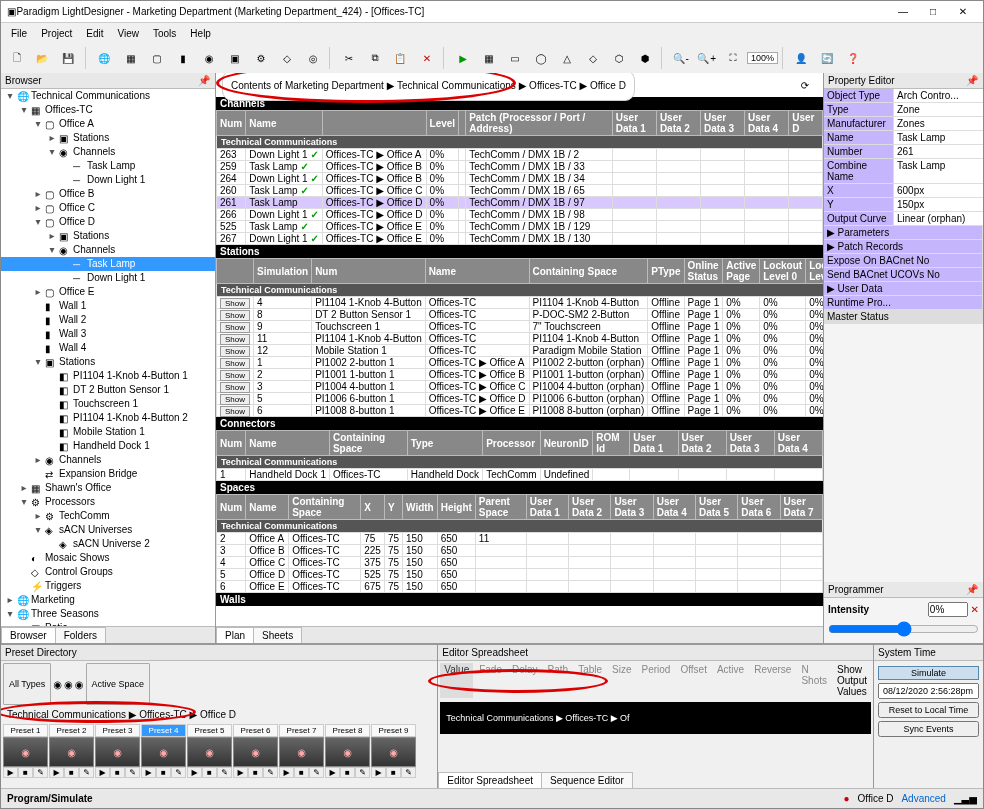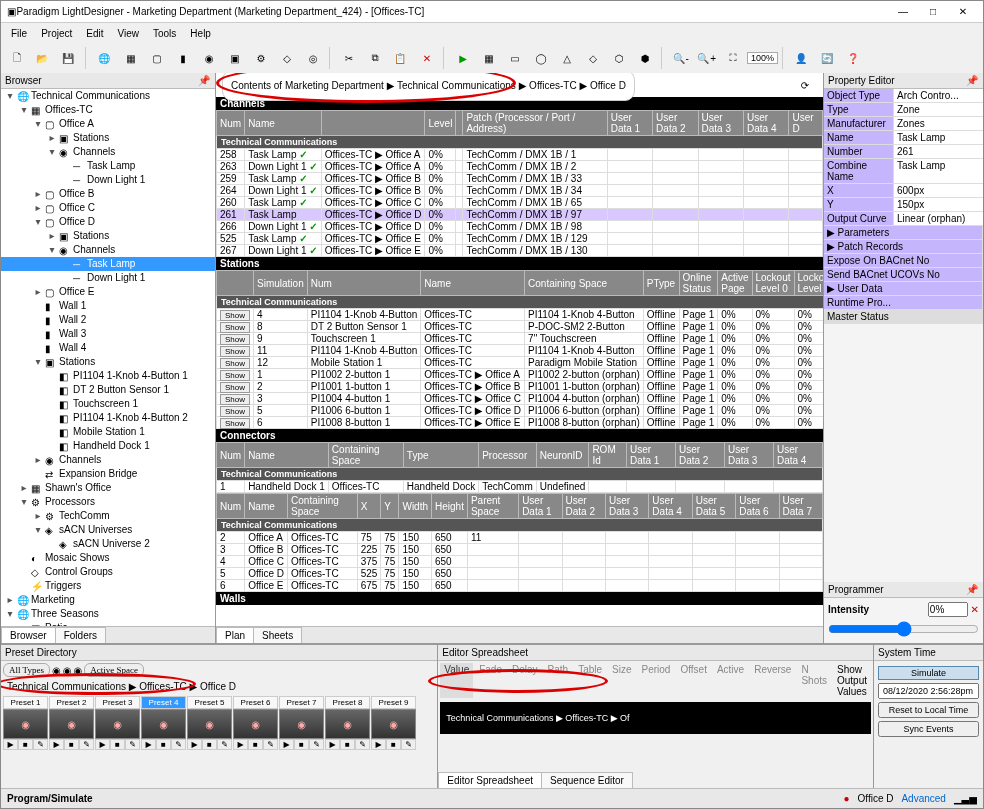--- a/index.html
+++ b/index.html
@@ -25,37 +25,37 @@
 .tab{padding:2px 8px;border:1px solid #bbb;border-bottom:none;background:#f8f8f8;margin-right:-1px;font-size:10px;}
 .tab.active{background:#fff;}
 .center{flex:1;display:flex;flex-direction:column;background:#fff;overflow:hidden;}
 .bcwrap{position:relative;height:24px;display:flex;align-items:center;padding:0 6px;}
 .bc{background:#fff;border:1px solid #ccc;border-radius:10px;padding:9px 8px;font-size:10px;}
 .ov1{position:absolute;left:0;top:-10px;width:300px;height:40px;border:3px solid #d00;border-radius:50%;pointer-events:none;}
 .grids{flex:1;overflow:auto;}
 .ghdr{background:#000;color:#fff;font-weight:bold;padding:1px 4px;font-size:10px;}
 .subhdr{background:#555;color:#fff;padding:1px 4px;font-size:9px;font-weight:bold;}
 table{border-collapse:collapse;width:100%;font-size:9px;}
-th{background:#e0e0e0;border:1px solid #bbb;padding:1px 3px;text-align:left;font-weight:normal;color:#333;}
+th{background:#e0e0e0;border:1px solid #bbb;padding:1px 3px;text-align:left;font-weight:bold;color:#333;}
 .thr th{background:#888;color:#fff;}
 td{border:1px solid #ddd;padding:0 3px;white-space:nowrap;}
 tr.selrow td{background:#d8c8ff;}
 .chk{color:#090;font-weight:bold;}
 .showbtn{background:#eee;border:1px solid #999;padding:0 4px;font-size:8px;}
 .rightcol{width:160px;display:flex;flex-direction:column;border-left:1px solid #999;background:#f4f4f4;}
 .pe{flex:1;overflow:auto;}
 .perow{display:flex;border-bottom:1px solid #ddd;font-size:9px;}
 .perow .k{width:70px;padding:1px 3px;background:#c4b5fd;border-right:1px solid #ddd;}
 .perow .v{flex:1;padding:1px 3px;background:#fff;}
 .prog{padding:4px;}
 .prog input{width:40px;}
 .bottom{height:145px;display:flex;border-top:2px solid #999;}
 .pdir{width:450px;border-right:1px solid #999;display:flex;flex-direction:column;}
 .pdir .flt{display:flex;gap:2px;padding:2px;align-items:center;}
-.pdir .flt .fb{padding:1px 5px;border:1px solid #aaa;background:#eee;border-radius:6px;font-size:9px;font-family:Liberation Serif, serif;}
+.pdir .flt .fb{padding:15px 5px;border:1px solid #aaa;background:#eee;border-radius:1px;font-size:9px;}
 .pdbc{padding:2px 6px;position:relative;}
 .ov2{position:absolute;left:-5px;top:-6px;width:200px;height:22px;border:3px solid #d00;border-radius:50%;pointer-events:none;}
 .presets{display:flex;gap:1px;padding:2px;}
 .pcell{width:45px;}
 .pcell .pn{text-align:center;font-size:8px;padding:1px;border:1px solid #ccc;background:#f8f8f8;}
 .pcell.sel .pn{background:#3399ff;color:#fff;}
 .pcell .pic{height:30px;background:linear-gradient(#666,#333);border:1px solid #888;display:flex;align-items:center;justify-content:center;}
 .pctl{display:flex;}
 .pctl span{flex:1;text-align:center;border:1px solid #ccc;font-size:8px;background:#eee;}
 .espan{flex:1;display:flex;flex-direction:column;position:relative;}
@@ -360,33 +360,20 @@
               <th>User Data 1</th>
               <th>User Data 2</th>
               <th>User Data 3</th>
               <th>User Data 4</th>
               <th>User D</th>
             </tr>
             <tr>
               <td colspan="11" class="subhdr">Technical Communications</td>
             </tr>
             <tr>
-              <td>258</td>
-              <td>Task Lamp <span class="chk">✓</span></td>
-              <td>Offices-TC ▶ Office A</td>
-              <td>0%</td>
-              <td></td>
-              <td>TechComm / DMX 1B / 1</td>
-              <td></td>
-              <td></td>
-              <td></td>
-              <td></td>
-              <td></td>
-            </tr>
-            <tr>
               <td>263</td>
               <td>Down Light 1 <span class="chk">✓</span></td>
               <td>Offices-TC ▶ Office A</td>
               <td>0%</td>
               <td></td>
               <td>TechComm / DMX 1B / 2</td>
               <td></td>
               <td></td>
               <td></td>
               <td></td>
@@ -652,20 +639,21 @@
               <td>TechComm</td>
               <td>Undefined</td>
               <td></td>
               <td></td>
               <td></td>
               <td></td>
               <td></td>
             </tr>
           </tbody>
         </table>
+        <div class="ghdr">Spaces</div>
         <table>
           <tbody>
             <tr class="thr">
               <th>Num</th>
               <th>Name</th>
               <th>Containing Space</th>
               <th>X</th>
               <th>Y</th>
               <th>Width</th>
               <th>Height</th>

